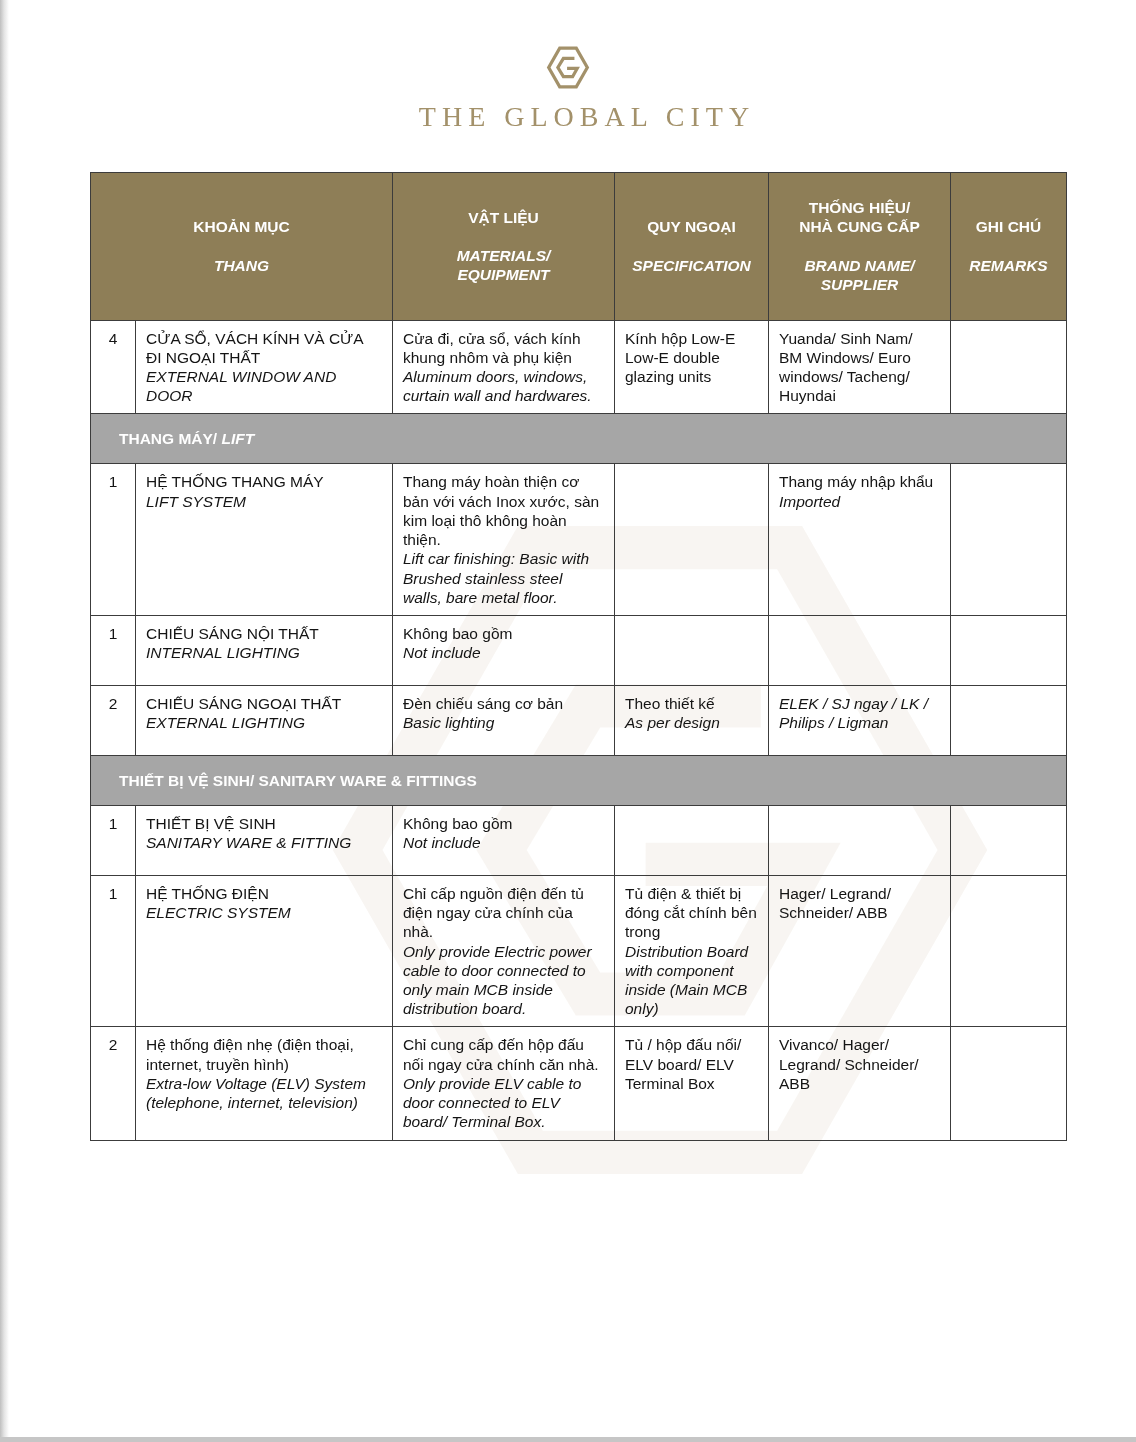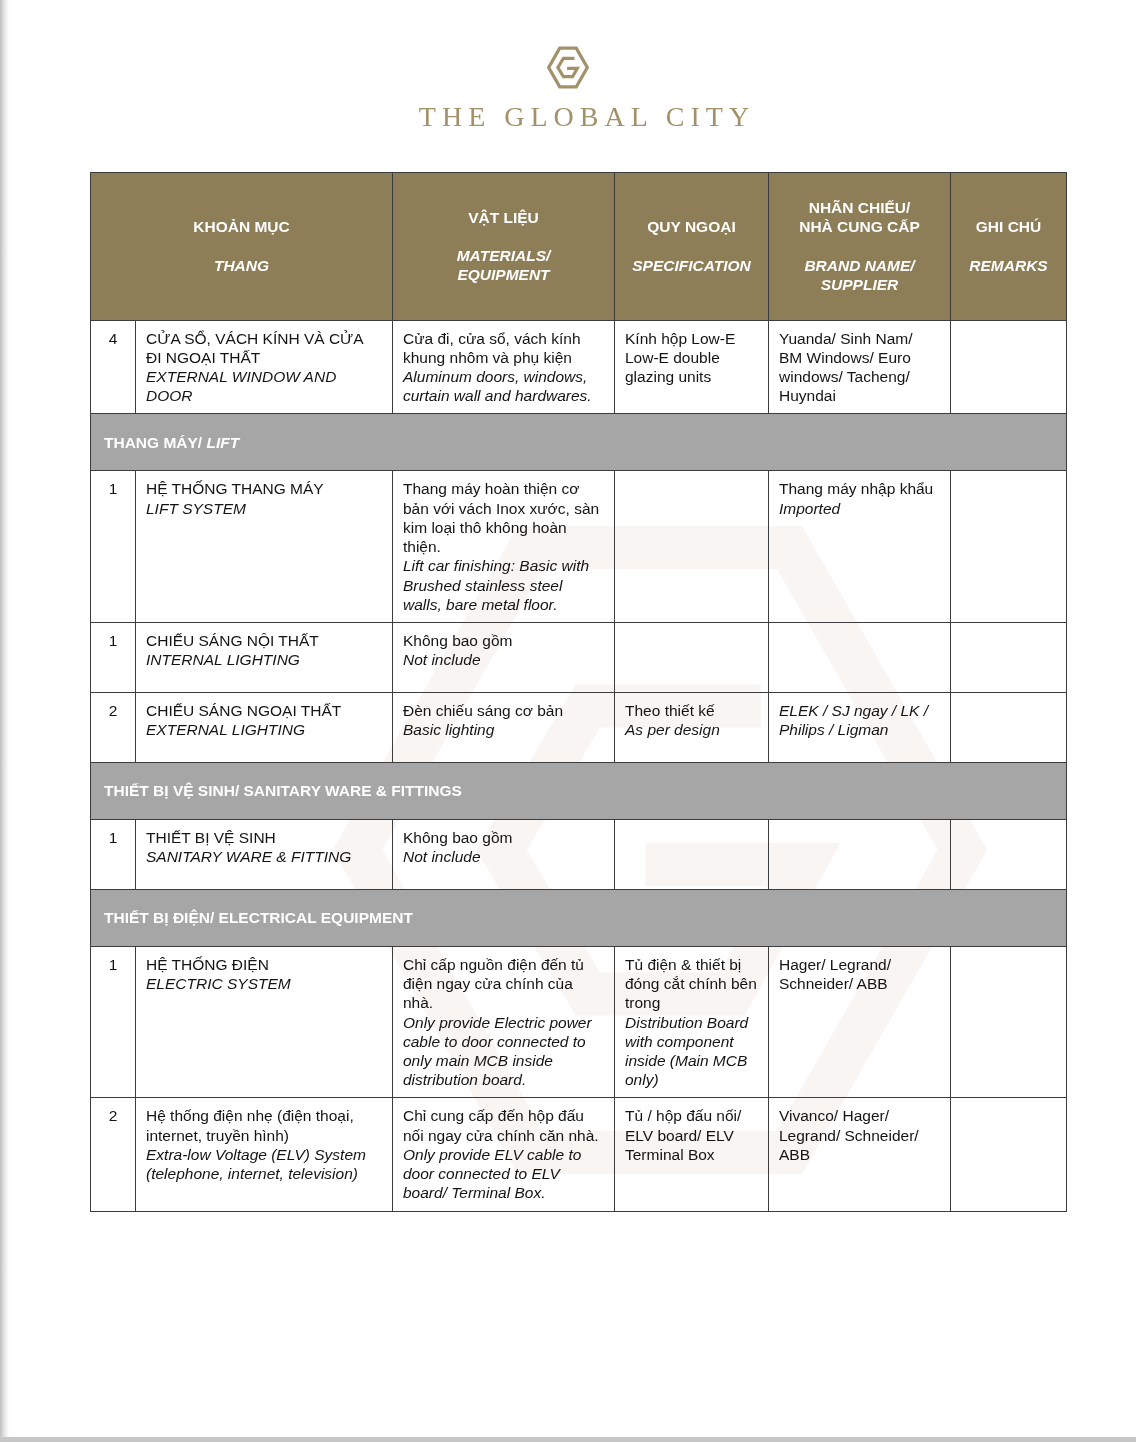--- a/index.html
+++ b/index.html
@@ -63,23 +63,23 @@
     height: 106px;
     white-space: pre-line;
     padding: 6px 4px;
   }
   .it { font-style: italic; }
   td.num { text-align: center; padding-left: 2px; padding-right: 2px; }
   tr.section-row td {
     background: #a6a6a6;
     color: #ffffff;
     font-weight: bold;
-    height: 57px;
+    height: 50px;
     vertical-align: middle;
-    padding-left: 13px;
+    padding-left: 28px;
     font-size: 15.5px;
   }
   .seg { margin: 0; }
   tr.data-row td { height: 70px; }
 </style>
 </head>
 <body>
 
 <div class="page">
 
@@ -120,21 +120,21 @@
           <th>
             <div>VẬT LIỆU</div>
             <div class="it">MATERIALS/
 EQUIPMENT</div>
           </th>
           <th>
             <div>QUY NGOẠI</div>
             <div class="it">SPECIFICATION</div>
           </th>
           <th>
-            <div>NHÃN CHIẾU/
+            <div>THỐNG HIỆU/
 NHÀ CUNG CẤP</div>
             <div class="it">BRAND NAME/
 SUPPLIER</div>
           </th>
           <th>
             <div>GHI CHÚ</div>
             <div class="it">REMARKS</div>
           </th>
         </tr>
       </thead>
@@ -221,23 +221,20 @@
               <div class="seg it">SANITARY WARE &amp; FITTING</div>
             </td>
             <td>
               <div class="seg">Không bao gồm</div>
               <div class="seg it">Not include</div>
             </td>
             <td></td>
             <td></td>
             <td></td>
           </tr>
-          <tr class="section-row">
-            <td colspan="6"><span>THIẾT BỊ ĐIỆN/ </span><span>ELECTRICAL EQUIPMENT</span></td>
-          </tr>
           <tr class="data-row">
             <td class="num">1</td>
             <td>
               <div class="seg">HỆ THỐNG ĐIỆN</div>
               <div class="seg it">ELECTRIC SYSTEM</div>
             </td>
             <td>
               <div class="seg">Chỉ cấp nguồn điện đến tủ điện ngay cửa chính của nhà.</div>
               <div class="seg it">Only provide Electric power cable to door connected to only main MCB inside distribution board.</div>
             </td>

